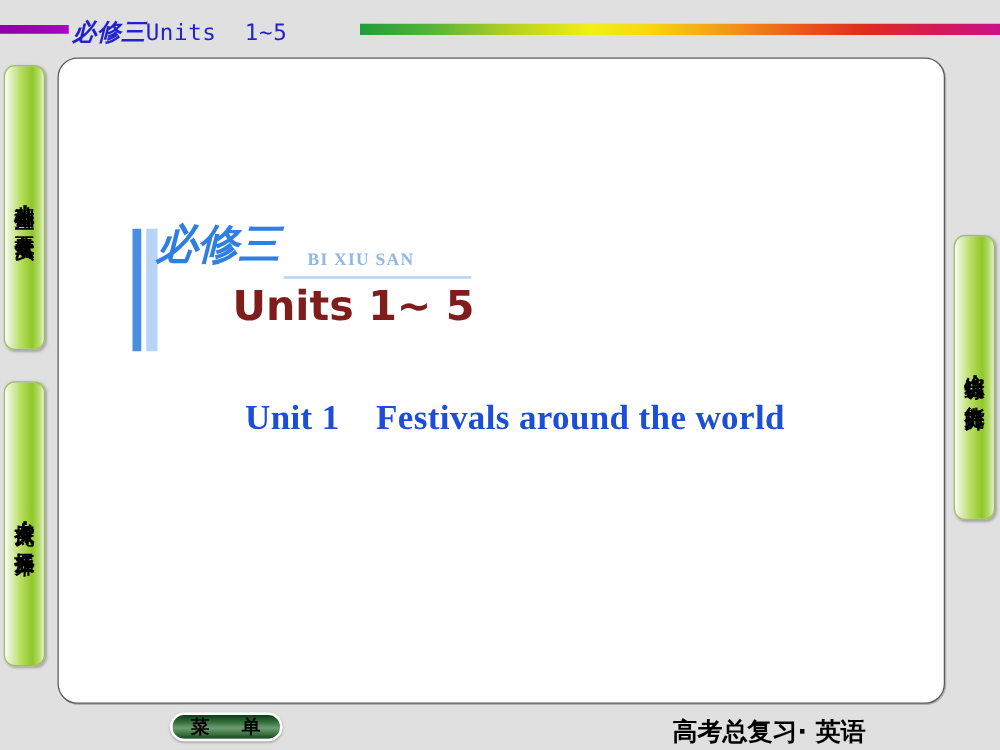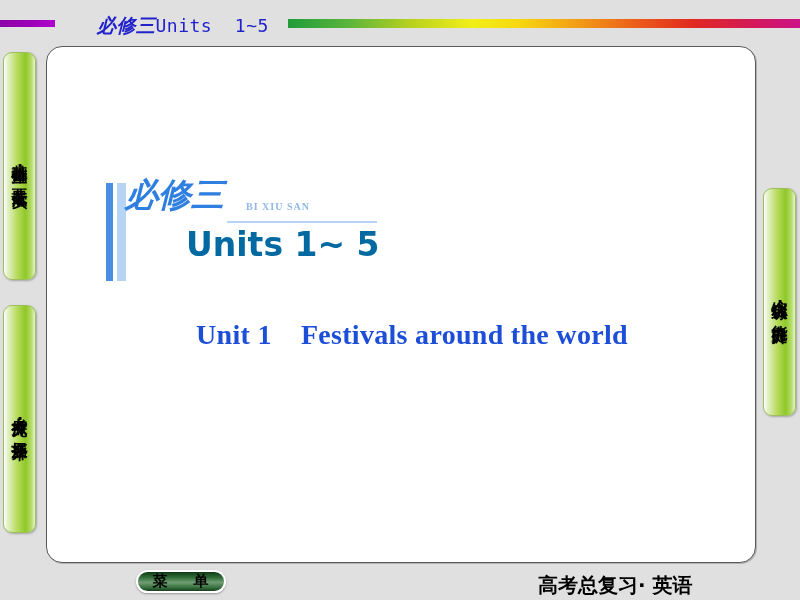--- a/index.html
+++ b/index.html
@@ -33,21 +33,20 @@
   .header-title {
     position: absolute;
     left: 58px;
     top: 13px;
     font-family: "Liberation Serif", serif;
     font-size: 19px;
     font-weight: bold;
     color: #2222cc;
     white-space: pre;
     letter-spacing: 0.5px;
-    margin-left: 39px;
   }
   .header-title .cn {
     font-family: "DejaVu Sans", sans-serif;
     font-weight: bold;
     font-style: italic;
   }
   .header-title .en {
     font-family: "DejaVu Sans Mono", monospace;
     font-weight: normal;
     font-size: 18px;
@@ -162,42 +161,42 @@
     font-weight: bold;
     font-style: italic;
     color: #2f7fe0;
     white-space: nowrap;
   }
   .pinyin {
     position: absolute;
     left: 140px;
     top: 28px;
     font-family: "Liberation Serif", serif;
-    font-size: 10px;
+    font-size: 14px;
     font-weight: bold;
     color: #8fb8e8;
     letter-spacing: 1px;
     white-space: nowrap;
   }
   .pinyin-underline {
     position: absolute;
     left: 121px;
     top: 48px;
     width: 150px;
     height: 2px;
     background: #b6d4f5;
   }
   .units-title {
     position: absolute;
     left: 80px;
     top: 52px;
     font-family: "DejaVu Sans", sans-serif;
     font-size: 33px;
     font-weight: bold;
-    color: #0369a1;
+    color: #7f1d1d;
     white-space: nowrap;
   }
 
   
   .unit-heading {
     position: absolute;
     left: 149px;
     top: 272px;
     font-family: "Liberation Serif", serif;
     font-size: 28px;

